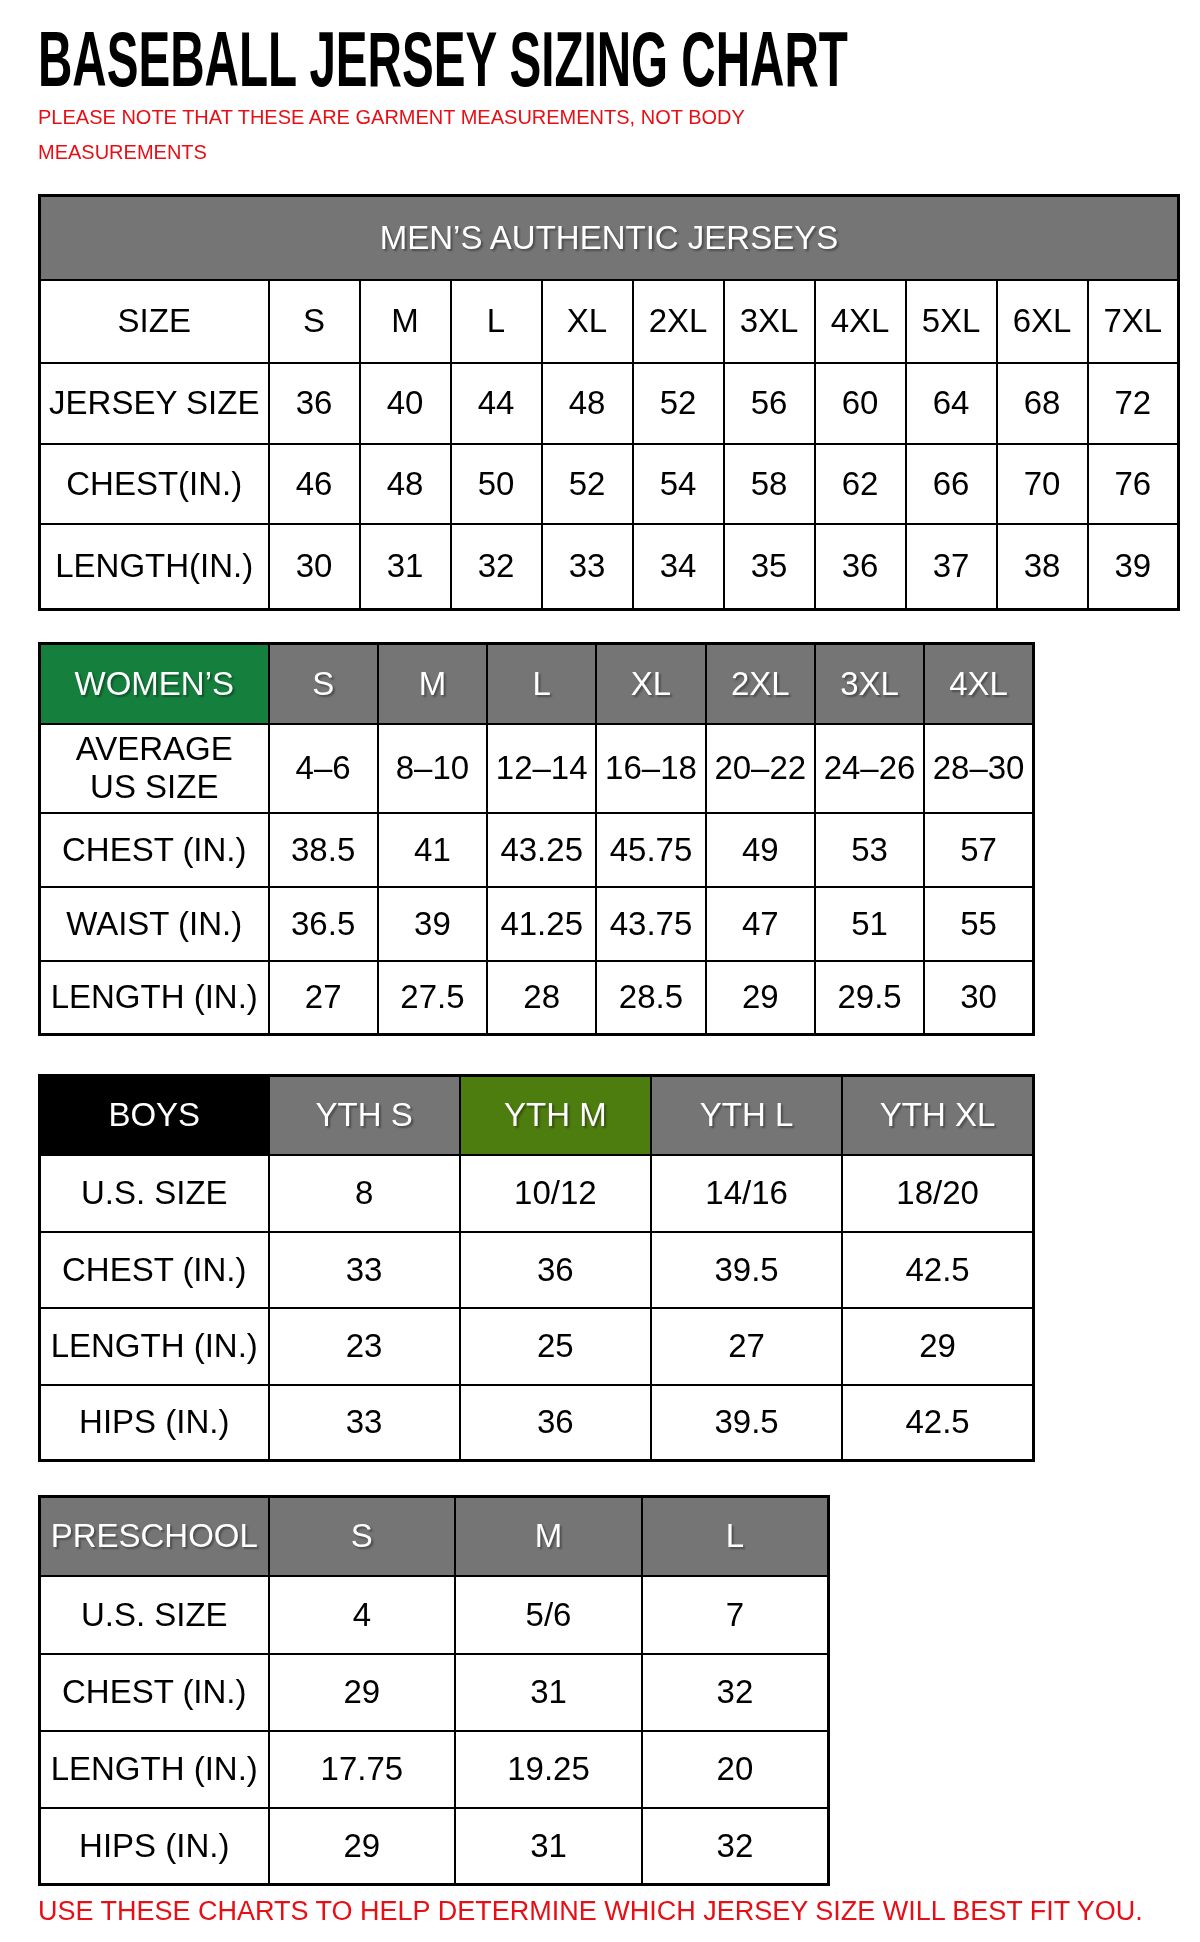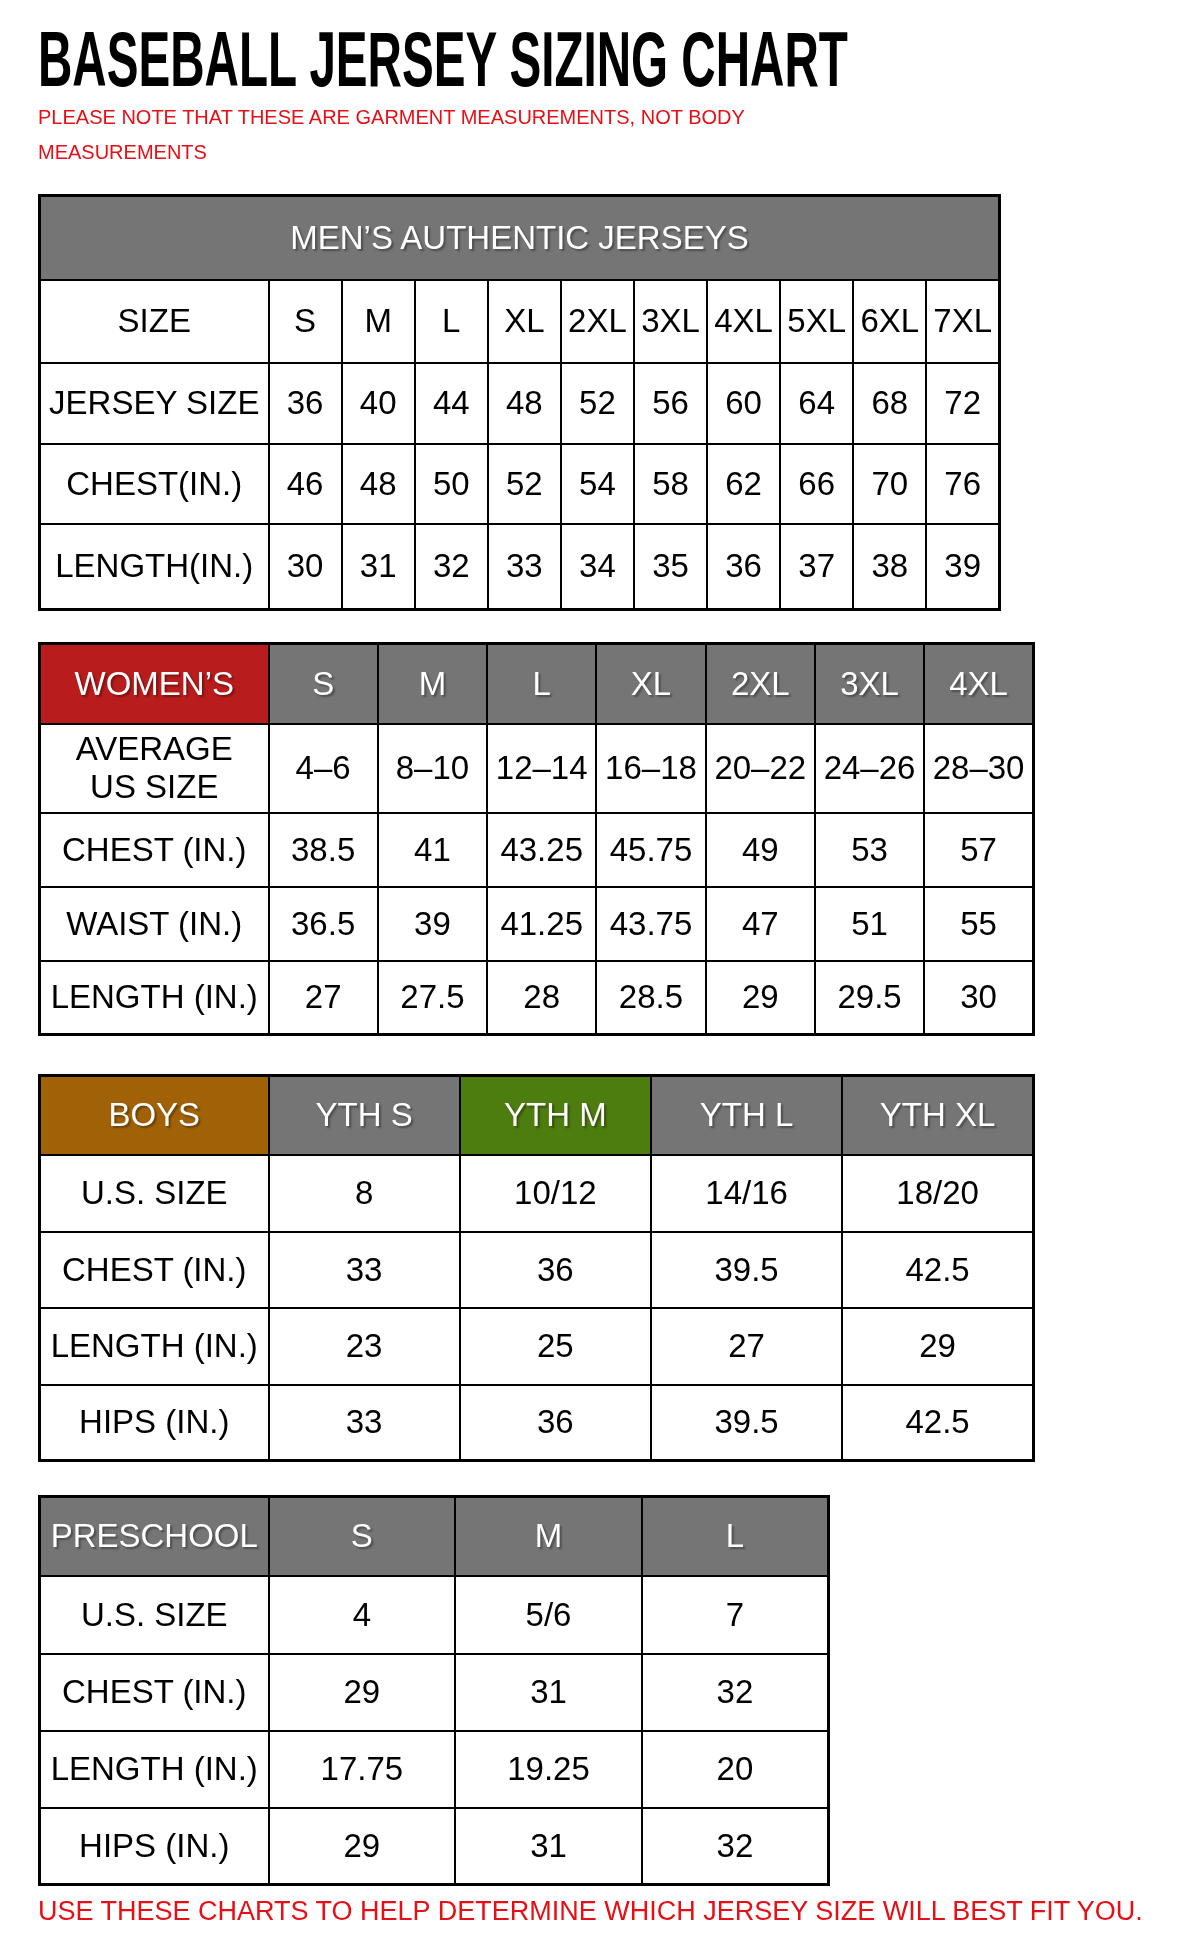--- a/index.html
+++ b/index.html
@@ -16,21 +16,21 @@
 
   table.tbl{position:absolute;left:38px;border-collapse:collapse;table-layout:fixed;
             border:3px solid #000;}
   table.tbl td{border:2px solid #000;text-align:center;vertical-align:middle;
                font-size:33px;color:#000;padding:0;overflow:hidden;}
 
   td.banner{font-size:42px;border-bottom:4px solid #000;}
   td.hdr{font-size:34px;border-bottom:4px solid #000;}
   td.banner, td.hdr{font-weight:normal;}
 
-  .mens{top:194px;width:963px;}
+  .mens{top:194px;width:1142px;}
   .womens{top:642px;width:997px;}
   .boys{top:1074px;width:997px;}
   .preschool{top:1495px;width:792px;}
 
   col.c-label{width:229px;}
 
   .lbl-wrap{display:inline-block;max-width:175px;line-height:38px;}
 
   .footer{position:absolute;left:38px;top:1896px;font-size:27px;white-space:nowrap;}
 </style>
@@ -125,21 +125,21 @@
         <col>
         <col>
         <col>
         <col>
         <col>
         <col>
         <col>
       </colgroup>
     <tbody>
     <tr style="height:80px">
-      <td class="hdr" style="background: #b91c1c; color: rgb(255, 255, 255); text-shadow: rgba(0, 0, 0, 0.35) 2px 2px 2px;">WOMEN’S</td>
+      <td class="hdr" style="background: #15803d; color: rgb(255, 255, 255); text-shadow: rgba(0, 0, 0, 0.35) 2px 2px 2px;">WOMEN’S</td>
       <td class="hdr" style="background: rgb(117, 117, 117); color: rgb(255, 255, 255); text-shadow: rgba(0, 0, 0, 0.35) 2px 2px 2px;">S</td>
       <td class="hdr" style="background: rgb(117, 117, 117); color: rgb(255, 255, 255); text-shadow: rgba(0, 0, 0, 0.35) 2px 2px 2px;">M</td>
       <td class="hdr" style="background: rgb(117, 117, 117); color: rgb(255, 255, 255); text-shadow: rgba(0, 0, 0, 0.35) 2px 2px 2px;">L</td>
       <td class="hdr" style="background: rgb(117, 117, 117); color: rgb(255, 255, 255); text-shadow: rgba(0, 0, 0, 0.35) 2px 2px 2px;">XL</td>
       <td class="hdr" style="background: rgb(117, 117, 117); color: rgb(255, 255, 255); text-shadow: rgba(0, 0, 0, 0.35) 2px 2px 2px;">2XL</td>
       <td class="hdr" style="background: rgb(117, 117, 117); color: rgb(255, 255, 255); text-shadow: rgba(0, 0, 0, 0.35) 2px 2px 2px;">3XL</td>
       <td class="hdr" style="background: rgb(117, 117, 117); color: rgb(255, 255, 255); text-shadow: rgba(0, 0, 0, 0.35) 2px 2px 2px;">4XL</td>
     </tr>
     <tr style="height:89px">
       <td><span class="lbl-wrap">AVERAGE US SIZE</span></td>
@@ -187,21 +187,21 @@
   <table class="tbl boys">
     <colgroup>
         <col class="c-label">
         <col>
         <col>
         <col>
         <col>
       </colgroup>
     <tbody>
     <tr style="height:79px">
-      <td class="hdr" style="background: #a16207; color: rgb(255, 255, 255); text-shadow: rgba(0, 0, 0, 0.35) 2px 2px 2px;">BOYS</td>
+      <td class="hdr" style="background: #000000; color: rgb(255, 255, 255); text-shadow: rgba(0, 0, 0, 0.35) 2px 2px 2px;">BOYS</td>
       <td class="hdr" style="background: rgb(117, 117, 117); color: rgb(255, 255, 255); text-shadow: rgba(0, 0, 0, 0.35) 2px 2px 2px;">YTH S</td>
       <td class="hdr" style="background: #4d7c0f; color: rgb(255, 255, 255); text-shadow: rgba(0, 0, 0, 0.35) 2px 2px 2px;">YTH M</td>
       <td class="hdr" style="background: rgb(117, 117, 117); color: rgb(255, 255, 255); text-shadow: rgba(0, 0, 0, 0.35) 2px 2px 2px;">YTH L</td>
       <td class="hdr" style="background: rgb(117, 117, 117); color: rgb(255, 255, 255); text-shadow: rgba(0, 0, 0, 0.35) 2px 2px 2px;">YTH XL</td>
     </tr>
     <tr style="height:77px">
       <td>U.S. SIZE</td>
       <td>8</td>
       <td>10/12</td>
       <td>14/16</td>

